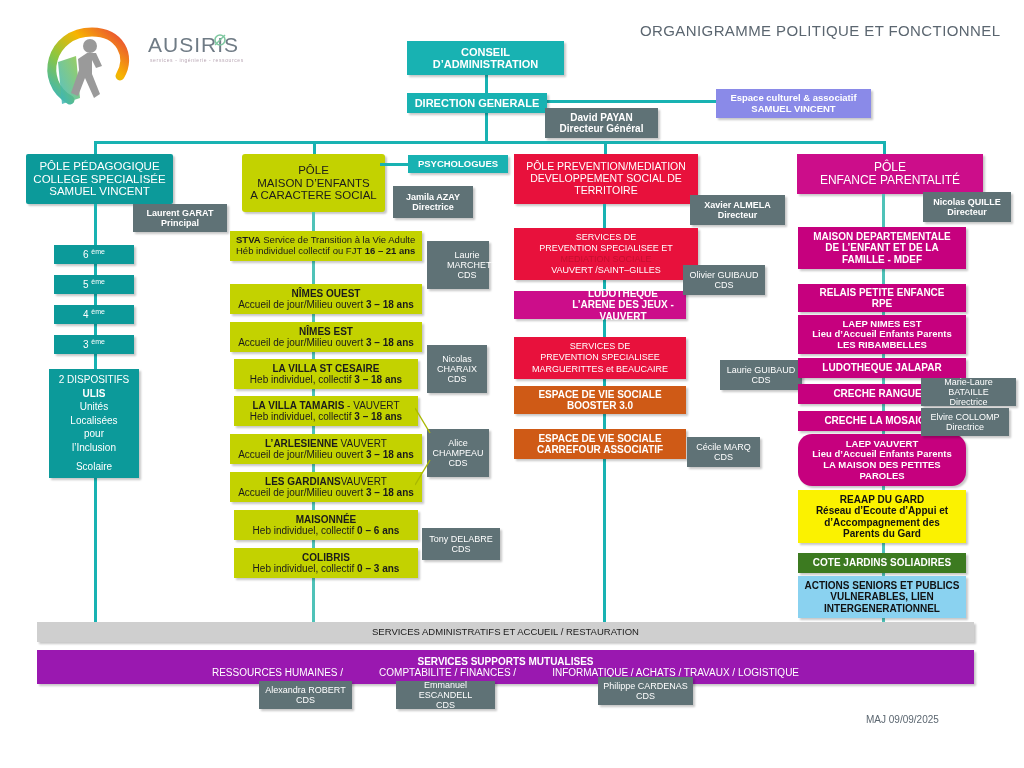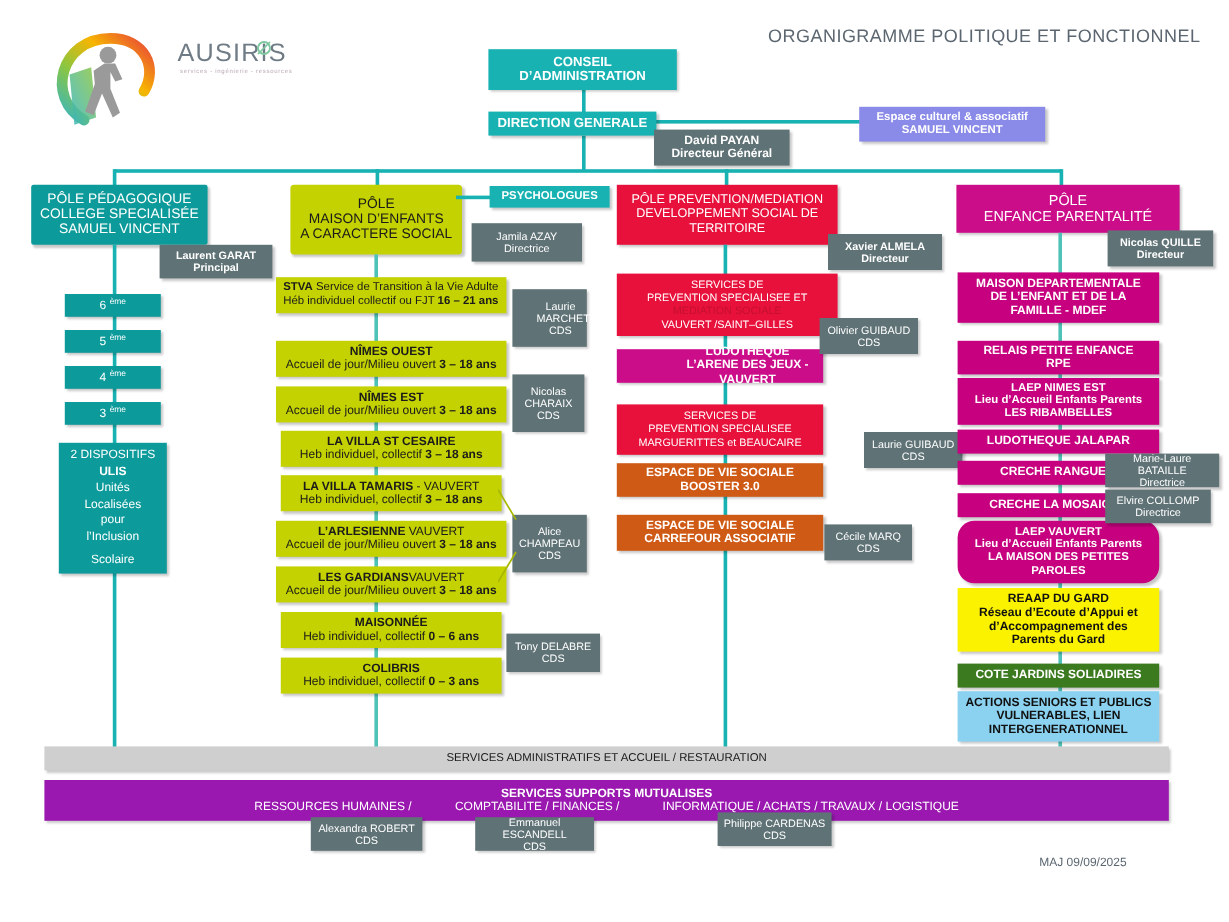--- a/index.html
+++ b/index.html
@@ -180,21 +180,21 @@
     <span class="l">pour</span>
     <span class="l">l’Inclusion</span>
     <span class="l" style="margin-top:6px">Scolaire</span>
   </div>
 
   <div class="box c-olive" style="left:242px;top:154px;width:143px;height:58px;font-size:11.5px;border-radius:3px;">
     <span class="l">PÔLE</span>
     <span class="l">MAISON D’ENFANTS</span>
     <span class="l">A CARACTERE SOCIAL</span>
   </div>
-  <div class="box c-grey" style="left:393px;top:186px;width:92px;height:32px;font-weight:normal;color:#fff;align-items:center;">
+  <div class="box c-grey" style="left:393px;top:186px;width:80px;height:32px;font-weight:bold;color:#fff;align-items:center;">
     <span class="l">Jamila AZAY</span>
     <span class="l">Directrice</span>
   </div>
 
   <div class="hline" style="left:380px;top:163px;width:30px;"></div>
   <div class="box c-teal-hdr" style="left:408px;top:155px;width:100px;height:18px;font-size:9.5px;font-weight:bold;">
     <span class="l">PSYCHOLOGUES</span>
   </div>
 
   <div class="vline-green" style="left:312px;top:212px;height:412px;"></div>
@@ -242,21 +242,21 @@
   <div class="box c-olive" style="left:234px;top:548px;width:184px;height:30px;font-size:10px;">
     <span class="l b">COLIBRIS</span>
     <span class="l"><span>Heb individuel, collectif </span><span class="b">0 – 3 ans</span></span>
   </div>
 
   <div class="box c-grey" style="left:427px;top:241px;width:62px;height:48px;padding-left:20px;">
     <span class="l">Laurie</span>
     <span class="l">MARCHETTI</span>
     <span class="l">CDS</span>
   </div>
-  <div class="box c-grey" style="left:427px;top:312px;width:60px;height:48px;align-items:flex-end;">
+  <div class="box c-grey" style="left:427px;top:345px;width:60px;height:48px;align-items:flex-end;">
     <span class="l">Nicolas</span>
     <span class="l">CHARAIX</span>
     <span class="l">CDS</span>
   </div>
   <div class="box c-grey" style="left:427px;top:429px;width:62px;height:48px;">
     <span class="l">Alice</span>
     <span class="l">CHAMPEAU</span>
     <span class="l">CDS</span>
   </div>
   <div class="box c-grey" style="left:422px;top:528px;width:78px;height:32px;">

